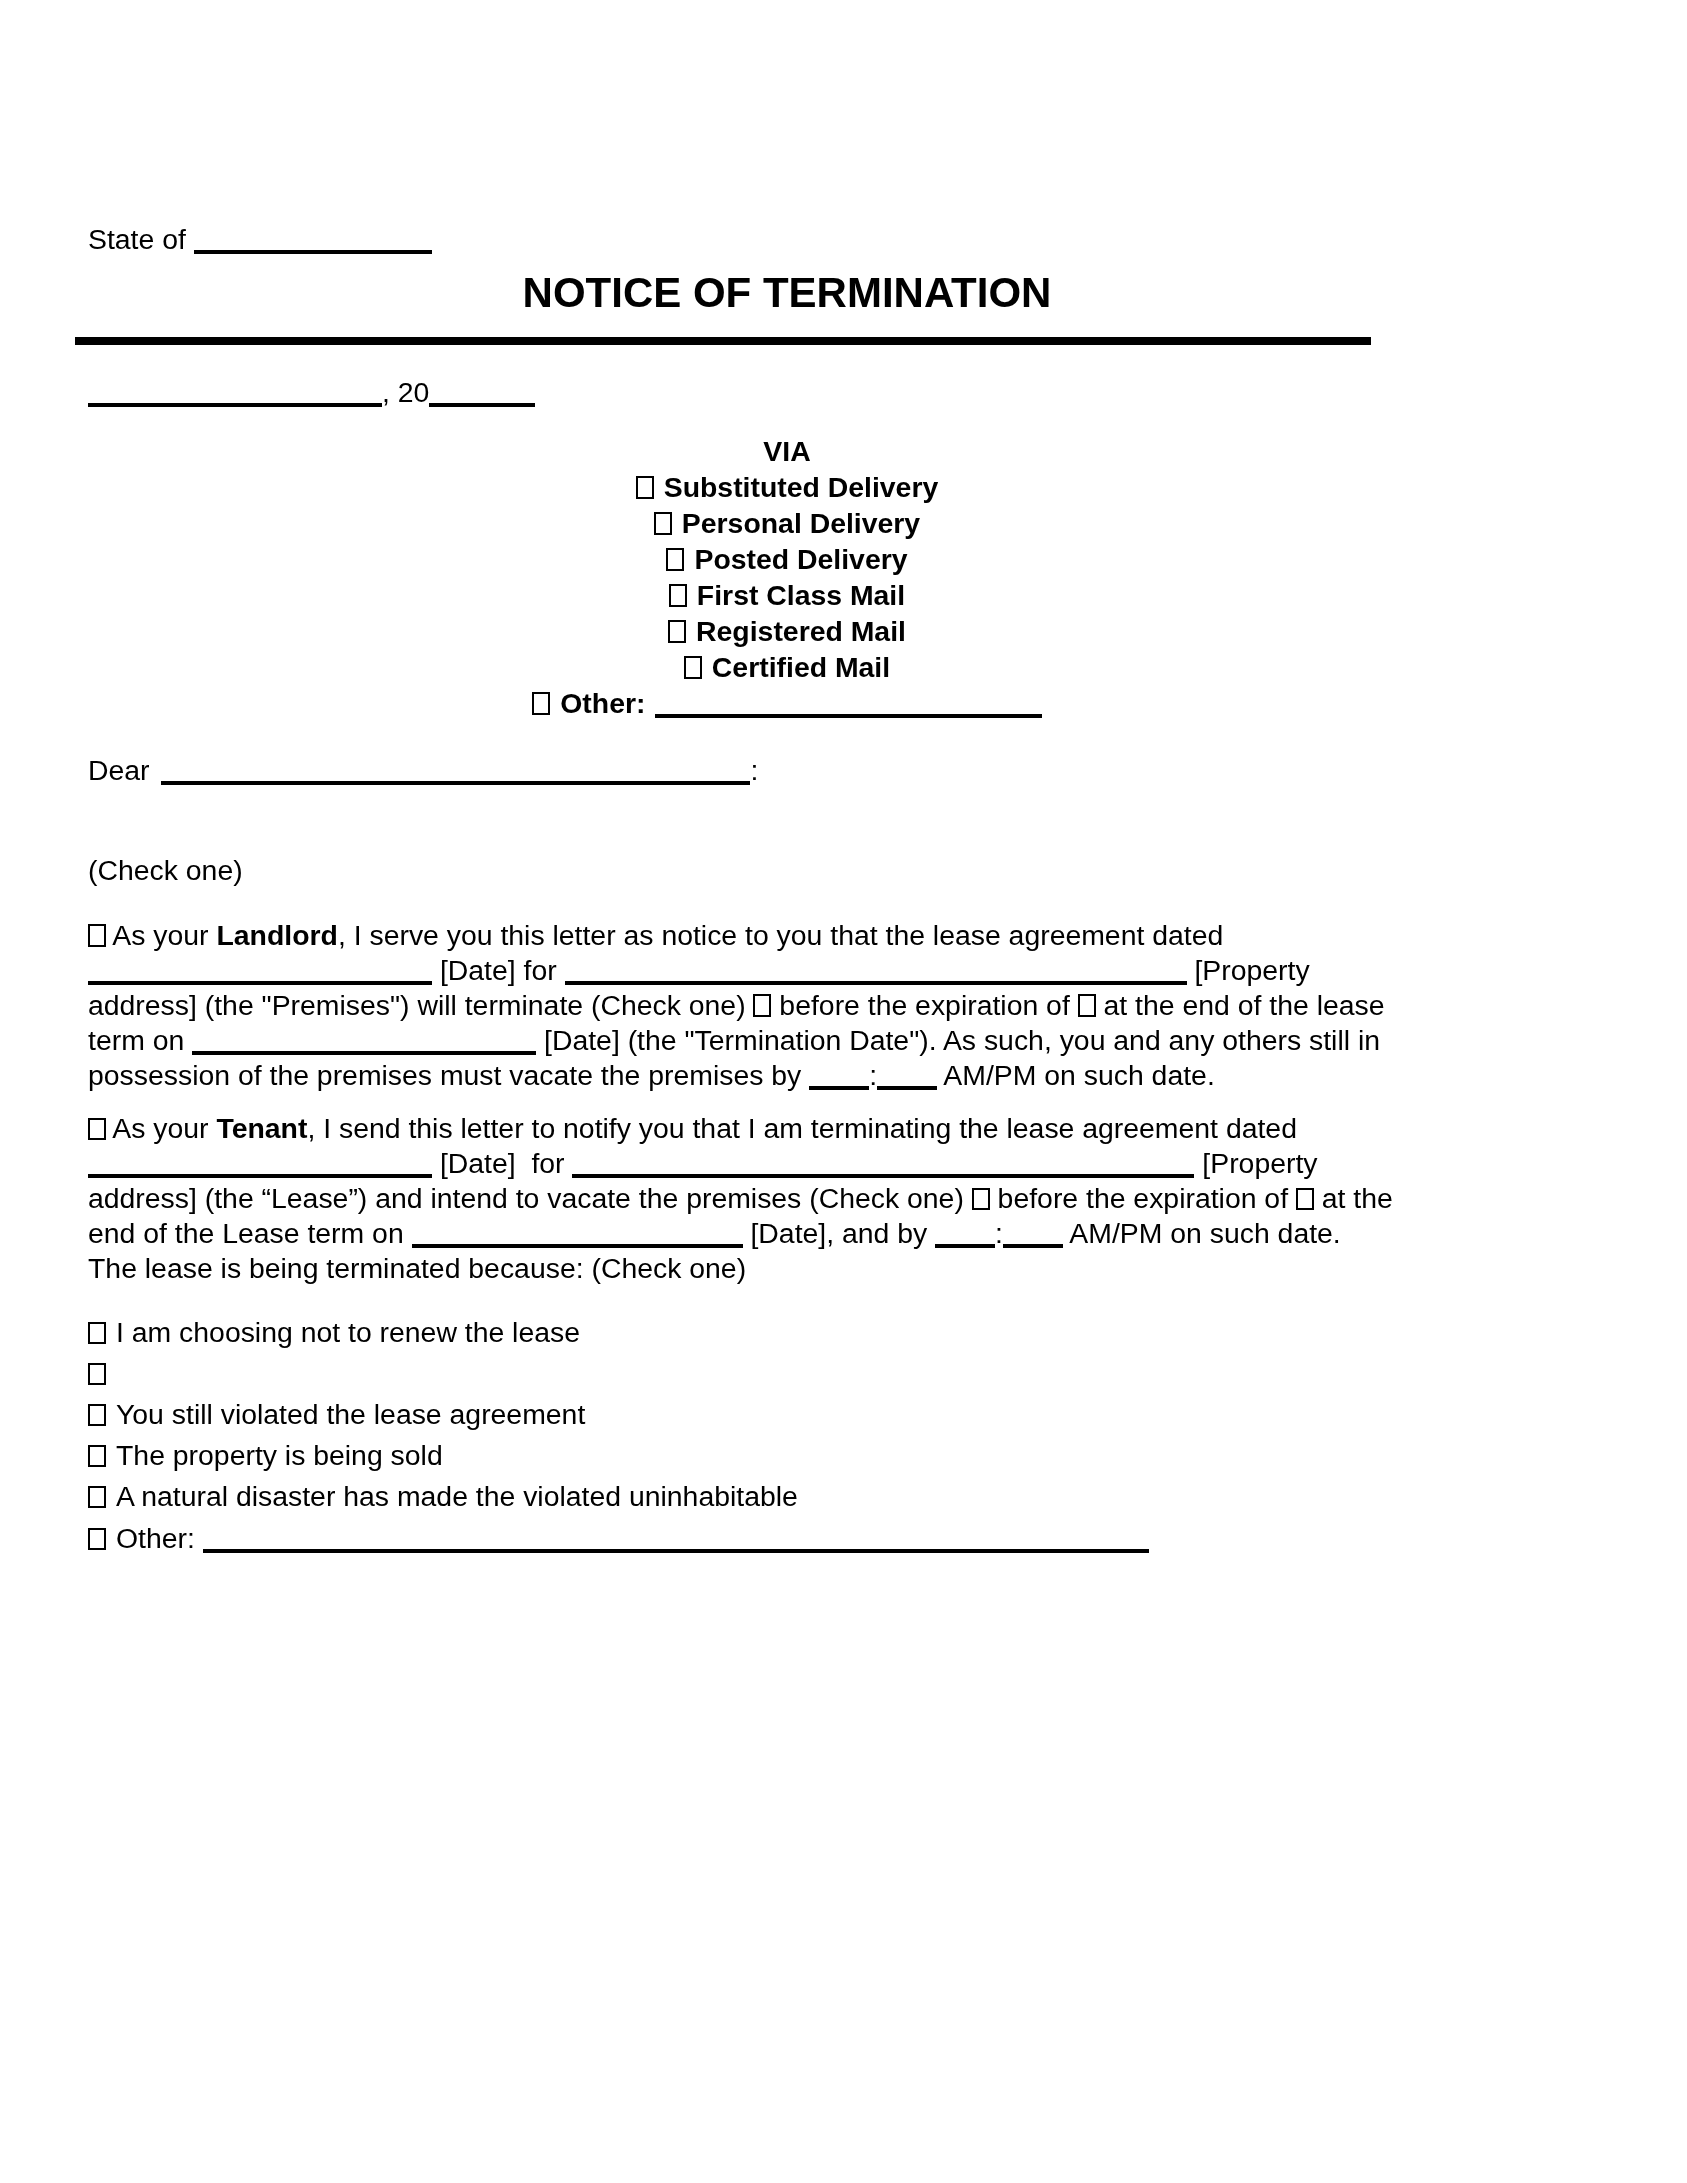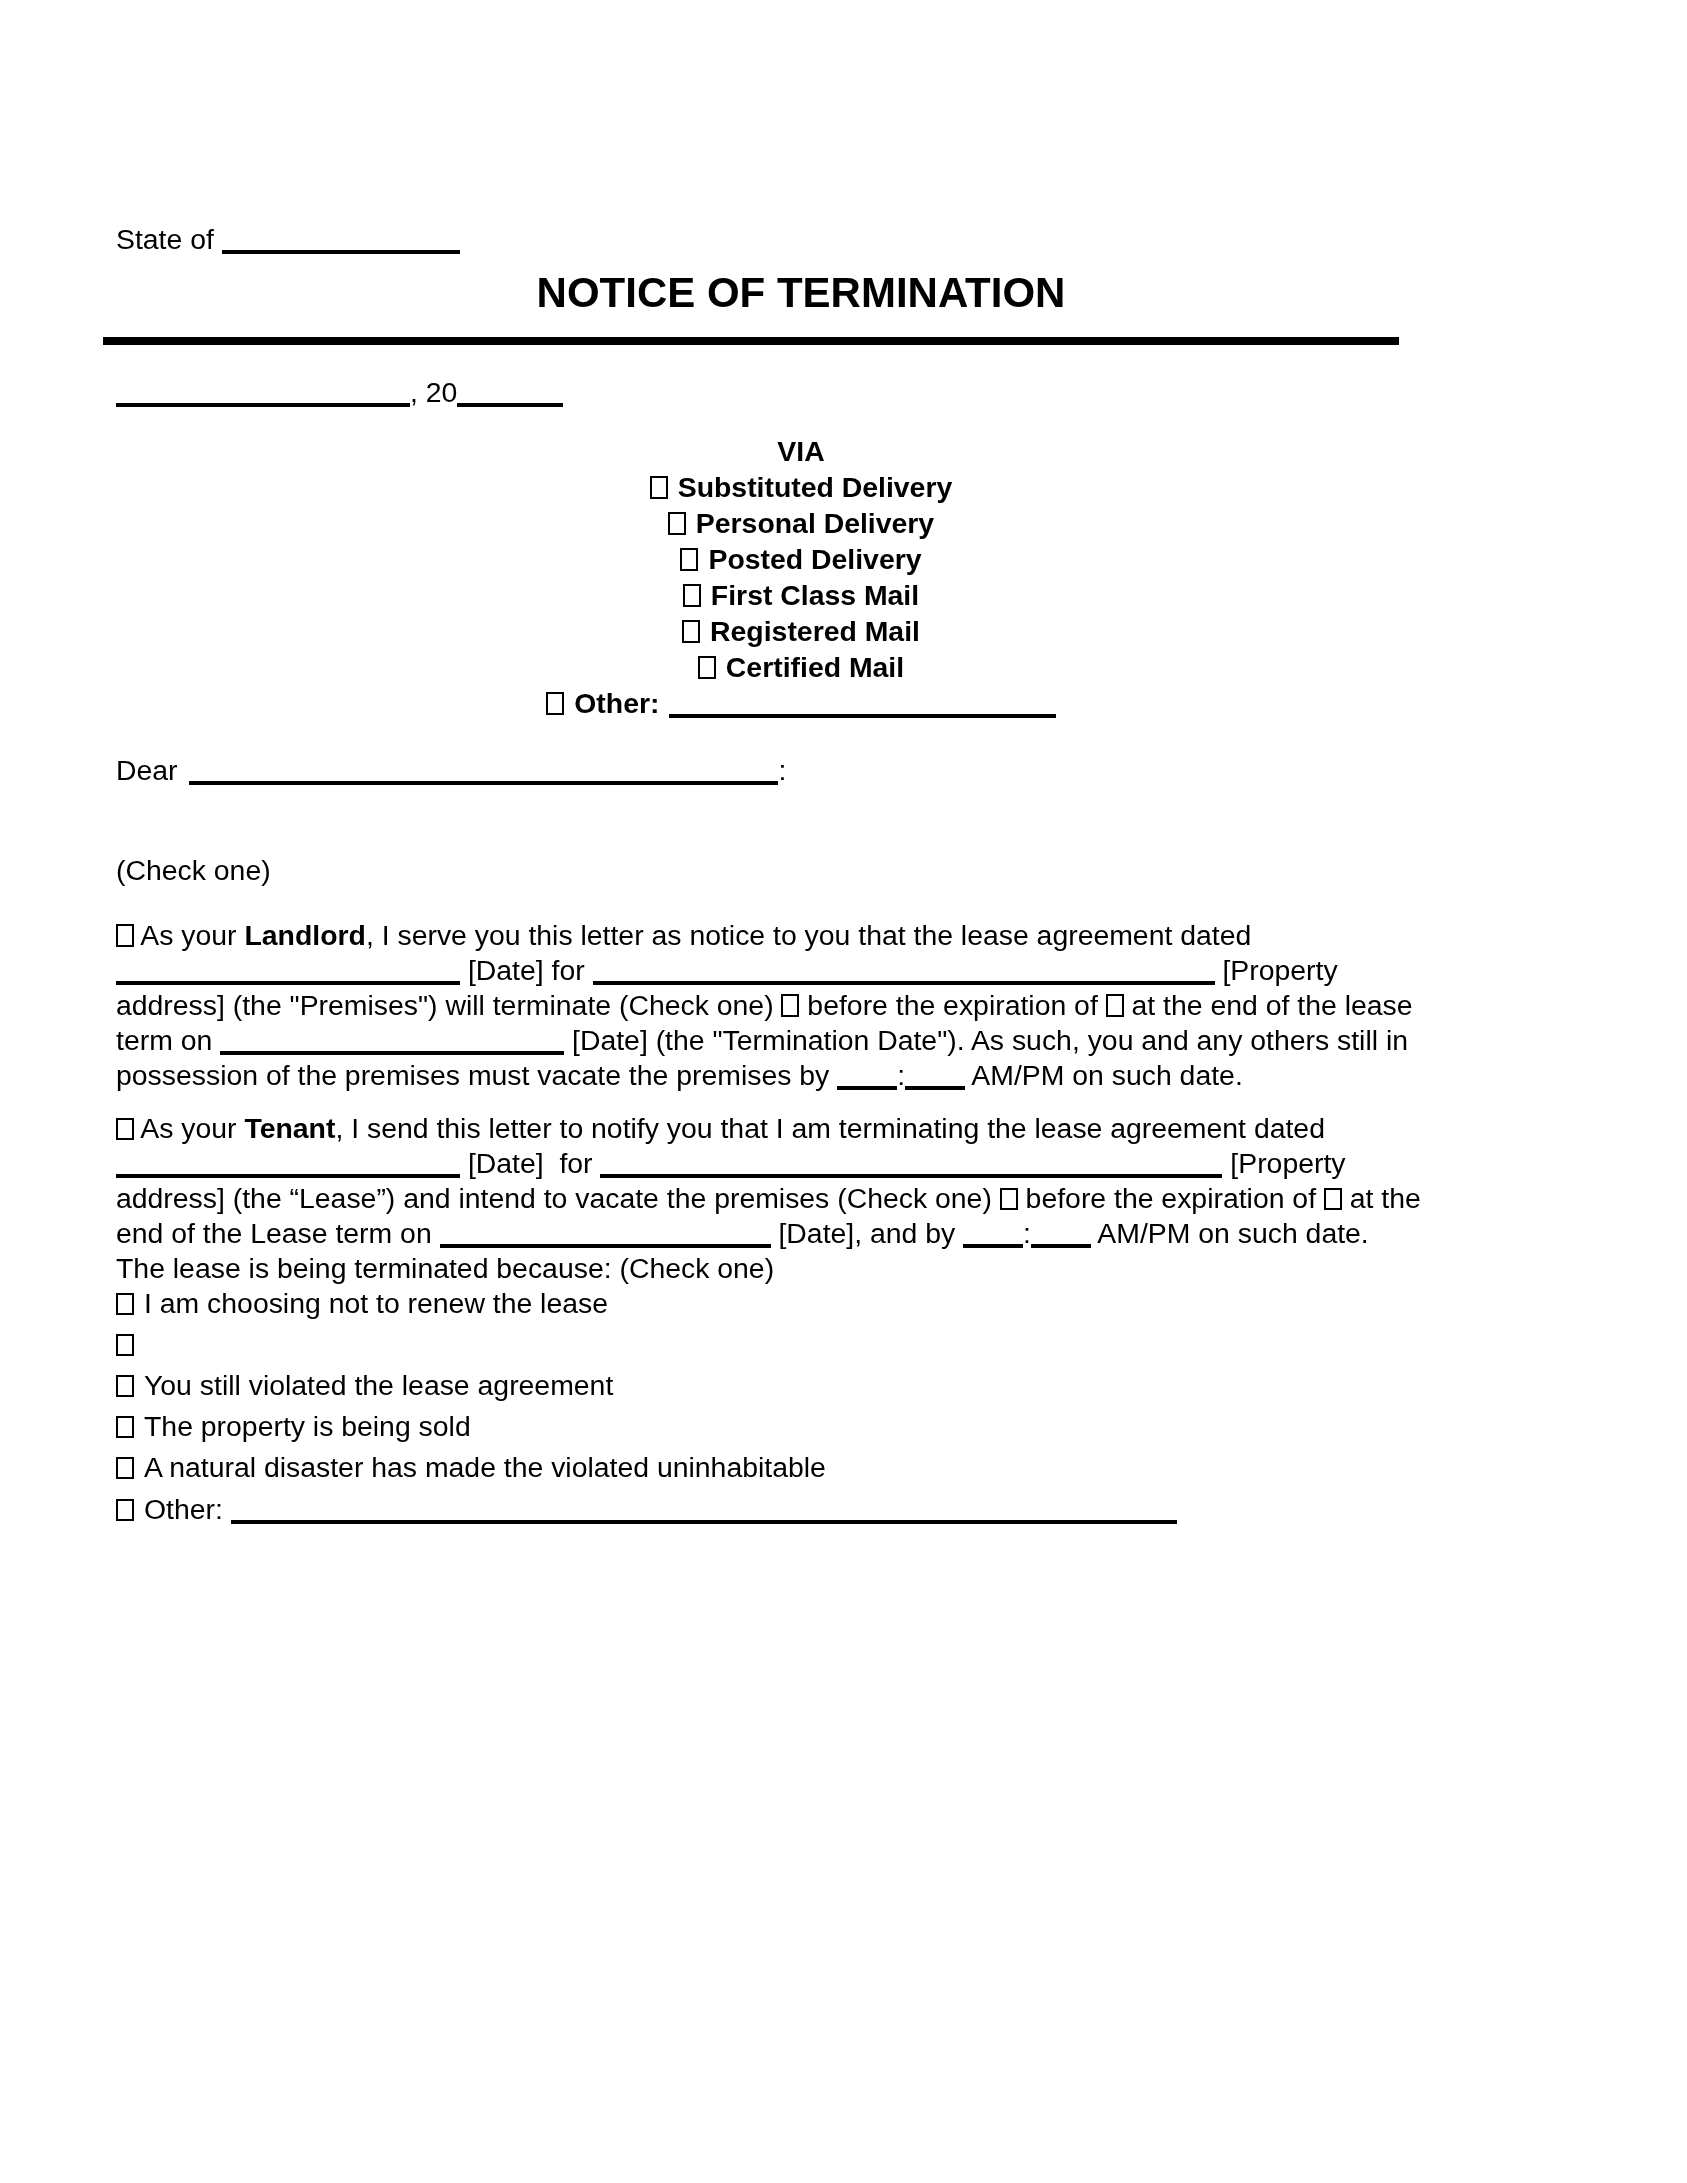--- a/index.html
+++ b/index.html
@@ -4,21 +4,21 @@
 <style>
   html,body { margin:0; padding:0; background:#ffffff; }
   .page {
     position:relative;
     width:1655px; height:2183px;
     background:#ffffff;
     color:#000000;
     font-family:"Liberation Sans", sans-serif;
     font-size:28.4px; line-height:35px;
     box-sizing:border-box;
-    padding:222px 169px 0 116px;
+    padding:222px 169px 0 88px;
     overflow:hidden;
   }
   strong { font-weight:700; }
 
   .doc-title {
     margin-top:2px;
     font-size:42px; line-height:67px;
     font-weight:700;
     text-align:center;
     white-space:nowrap;
@@ -58,21 +58,21 @@
   .dear-blank         { width:589px;  margin-left:4px; }
   .reason-other-blank { width:946px; margin-left:8px; }
 
   .dear-line      { margin-top:32px; }
   .check-one-line { margin-top:65px; }
 
   .clause { margin-top:30px; width:1320px; }
   .clause.tenant { margin-top:18.5px; }
 
   .reason-intro { }
-  .reason-list  { font-weight:400; }
+  .reason-list  { margin-top:29px; font-weight:400; }
   .reason-list .check-item { line-height:35px; margin-bottom:6px; }
 </style>
 </head>
 <body>
 
 <div class="page">
 
   <div class="state-line">
     <span>State of</span>
     <span class="blank state-blank"></span>

